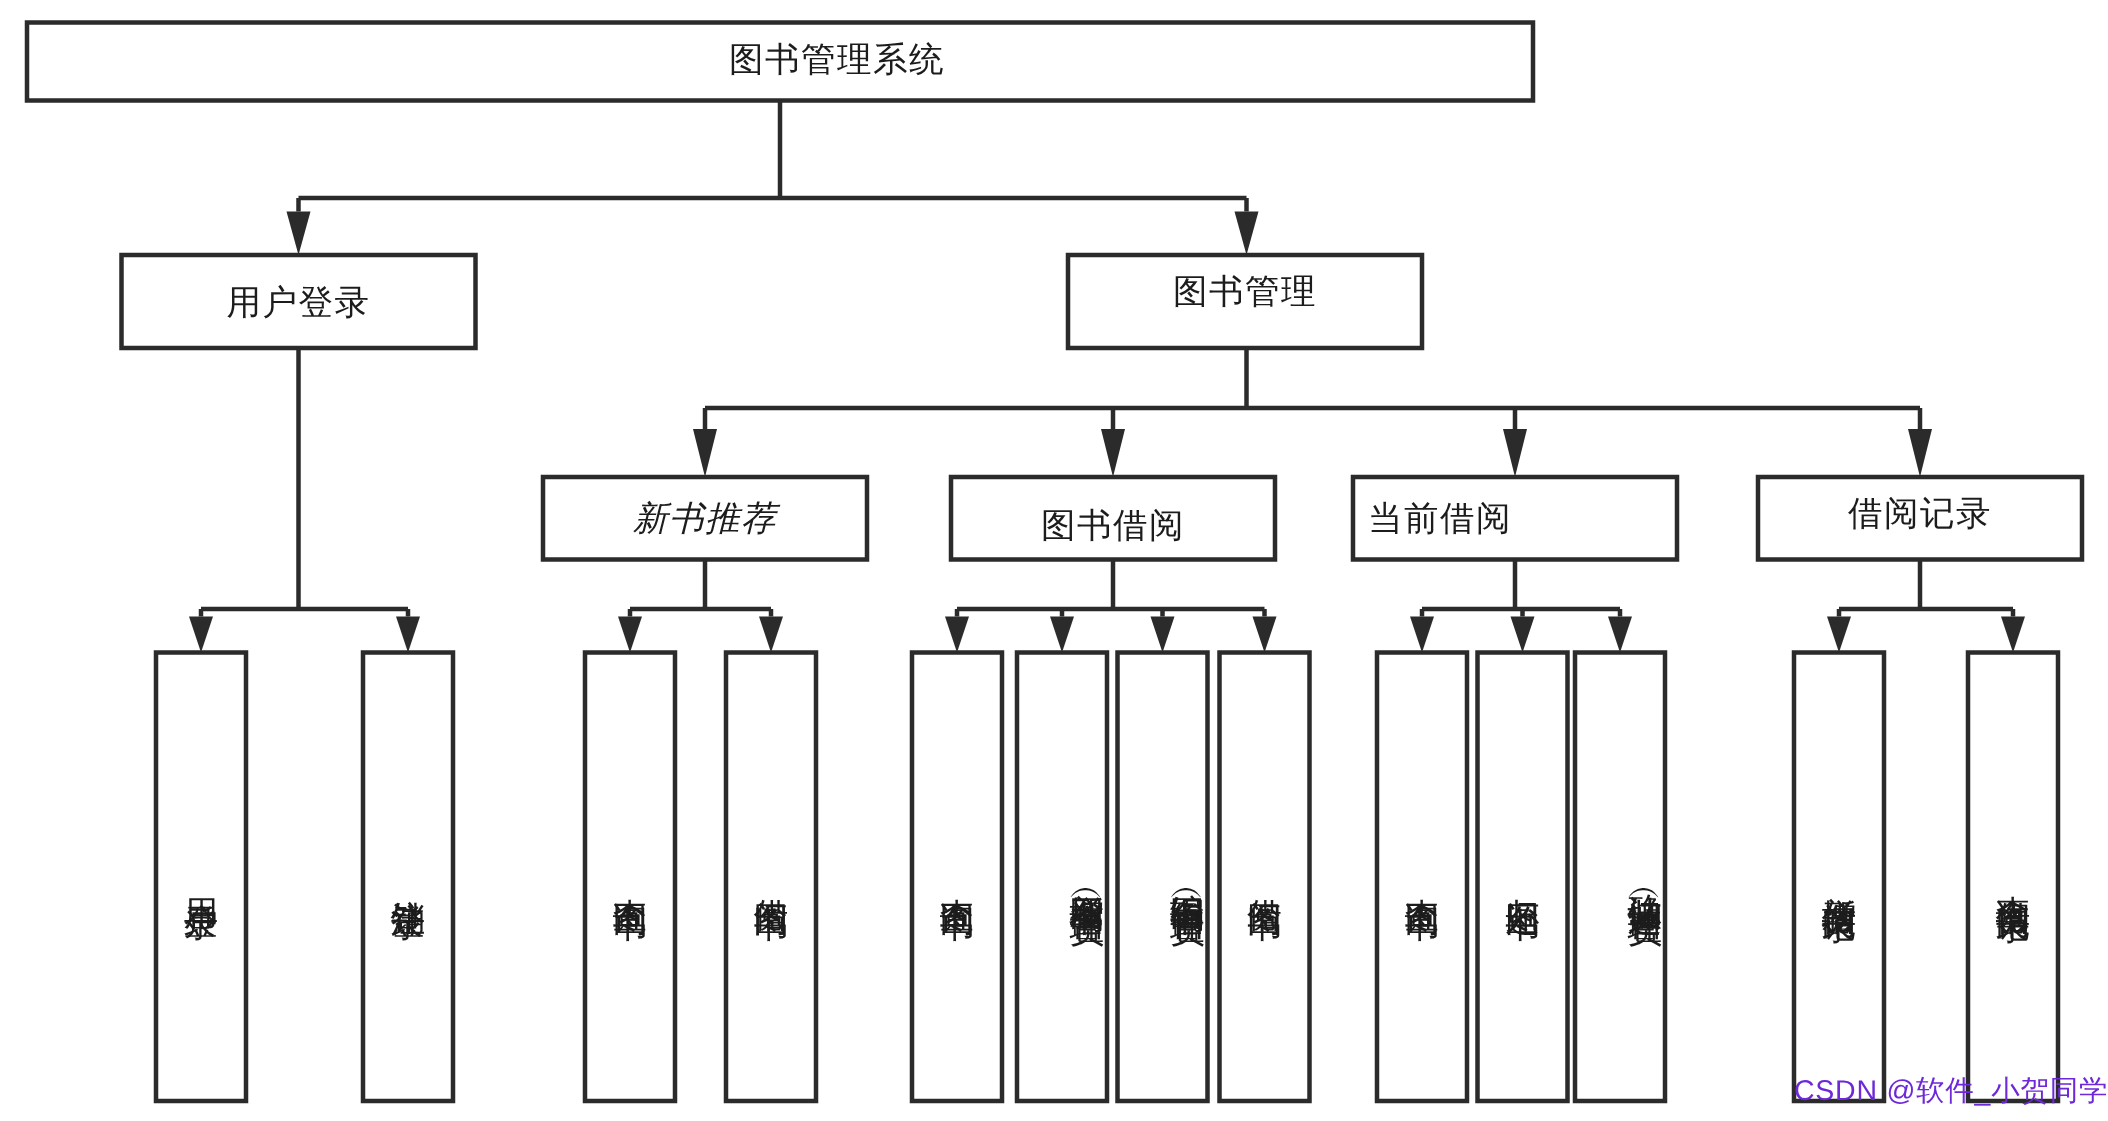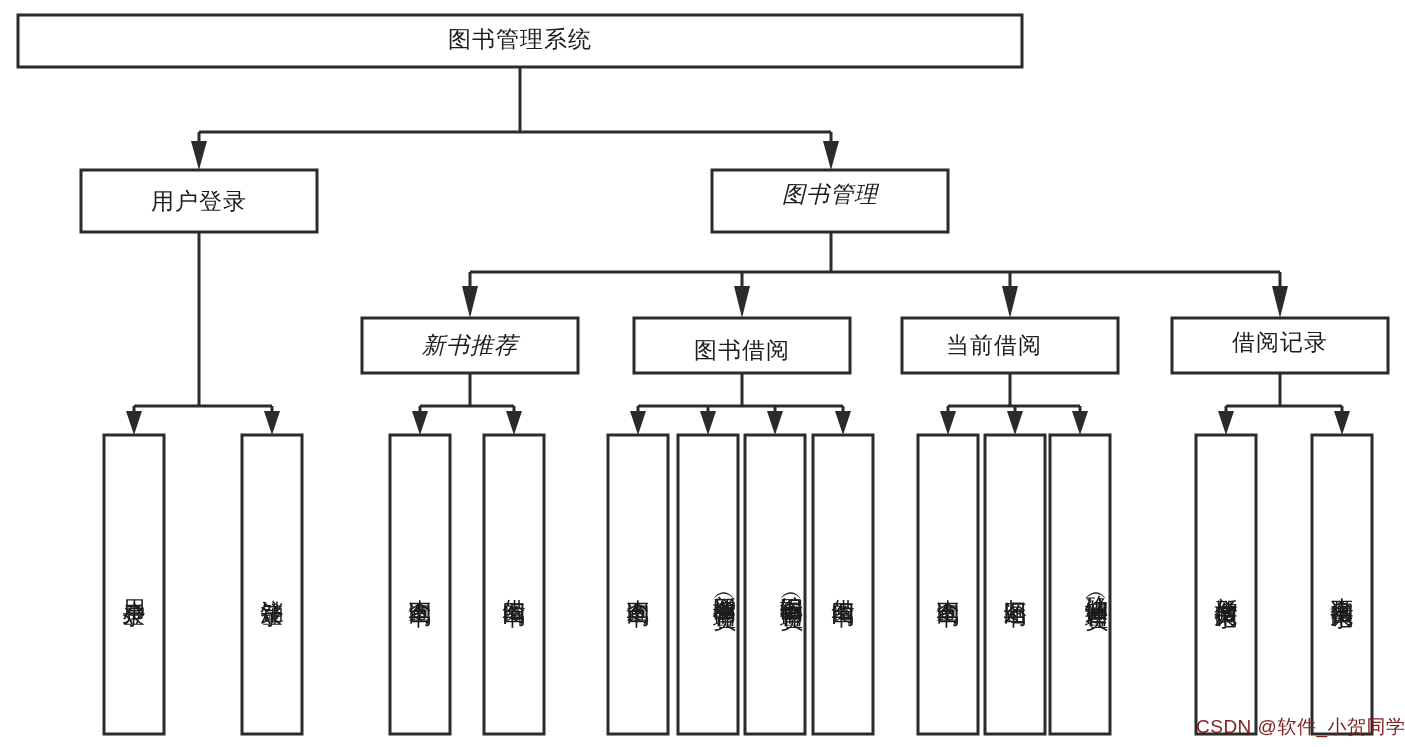--- a/index.html
+++ b/index.html
@@ -66,21 +66,21 @@
     overflow: hidden;
   }
   .node-label-v.centered {
     align-items: center;
   }
   .watermark {
     position: absolute;
     left: 1196px;
     top: 714px;
     font-size: 19px;
-    color: #7f1d1d;
+    color: #6d28d9;
     white-space: nowrap;
     letter-spacing: 0.5px;
   }
 </style>
 </head>
 <body>
 
 <div id="diagram-root">
 
   <svg id="diagram-svg" viewBox="0 0 1405 747">
@@ -177,28 +177,28 @@
       <path class="connector" d="M 1280 373 L 1280 406"></path>
       <path class="connector" d="M 1226 406 L 1342 406"></path>
       <path class="connector" d="M 1226 406 L 1226 411"></path>
       <path class="connector" d="M 1342 406 L 1342 411"></path>
       <polygon class="arrow-head" points="1218,411 1234,411 1226,435"></polygon>
       <polygon class="arrow-head" points="1334,411 1350,411 1342,435"></polygon>
     </g>
 
   </svg>
 
-  <div class="node-label-h" style="left:18px; top:15px; width:1004px; height:48px;">图书管理系统</div>
+  <div class="node-label-h" style="left:18px; top:15px; width:1004px; height:48px;padding-left:38px;">图书管理系统</div>
 
   <div class="node-label-h" style="left:81px; top:170px; width:236px; height:62px;">用户登录</div>
-  <div class="node-label-h" style="left:712px; top:170px; width:236px; height:48px;font-style:italic;">图书管理</div>
+  <div class="node-label-h" style="left:712px; top:170px; width:236px; height:48px;">图书管理</div>
 
   <div class="node-label-h" style="left:362px; top:318px; width:216px; height:55px;font-style:italic;">新书推荐</div>
   <div class="node-label-h" style="left:634px; top:318px; width:216px; height:65px;">图书借阅</div>
-  <div class="node-label-h" style="left:894px; top:318px; width:200px; height:55px;">当前借阅</div>
+  <div class="node-label-h" style="left:860px; top:318px; width:200px; height:55px;">当前借阅</div>
   <div class="node-label-h" style="left:1172px; top:318px; width:216px; height:49px;">借阅记录</div>
 
   <div class="node-label-v centered" style="left:104px; top:435px; width:60px; height:299px;">用户登录</div>
   <div class="node-label-v centered" style="left:242px; top:435px; width:60px; height:299px;">注销登录</div>
   <div class="node-label-v centered" style="left:390px; top:435px; width:60px; height:299px;">查询图书</div>
   <div class="node-label-v centered" style="left:484px; top:435px; width:60px; height:299px;">借阅图书</div>
   <div class="node-label-v centered" style="left:608px; top:435px; width:60px; height:299px;">查询图书</div>
   <div class="node-label-v" style="left:678px; top:441px; width:60px; height:290px;">新增图书（管理员）</div>
   <div class="node-label-v" style="left:745px; top:441px; width:60px; height:290px;">编辑图书（管理员）</div>
   <div class="node-label-v centered" style="left:813px; top:435px; width:60px; height:299px;">借阅图书</div>

